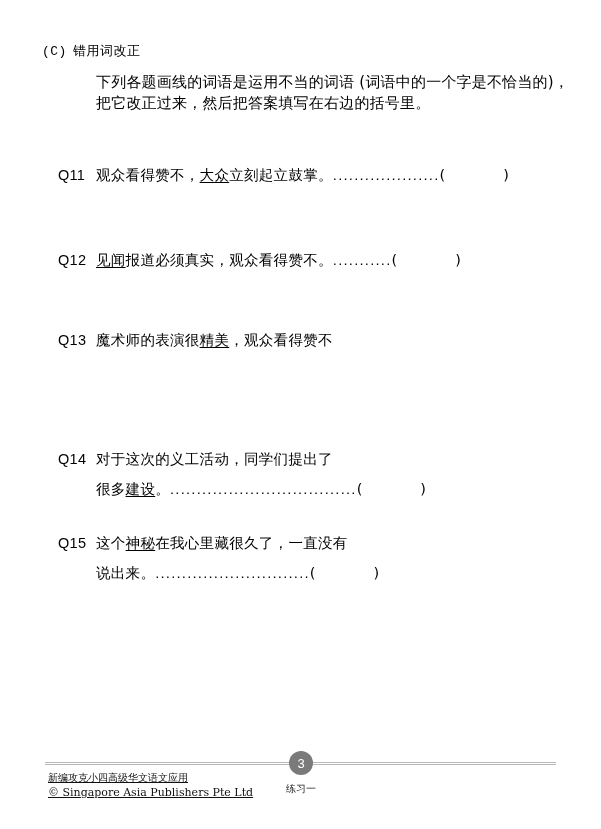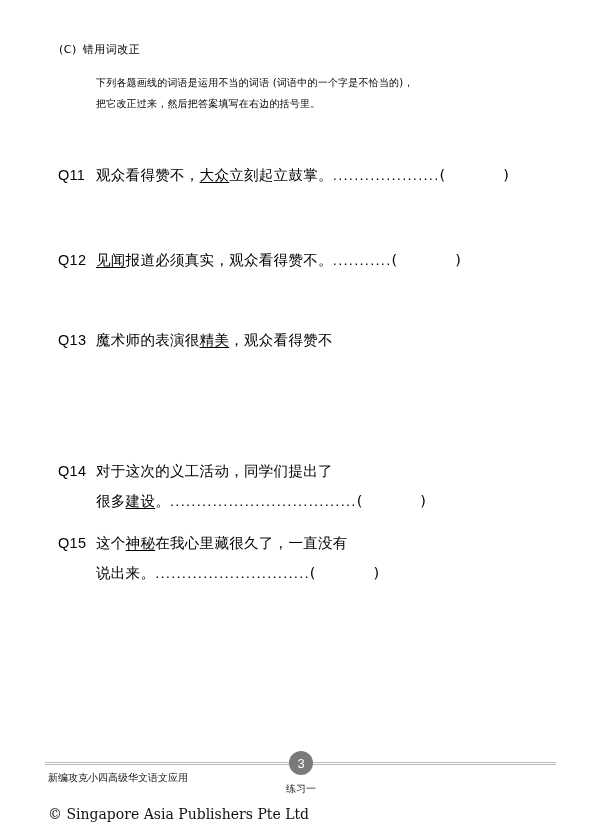--- a/index.html
+++ b/index.html
@@ -18,36 +18,37 @@
   .page {
     position: relative;
     width: 601px;
     height: 829px;
     box-sizing: border-box;
   }
 
   
   .section-head {
     position: absolute;
-    left: 59px;
+    left: 42px;
     top: 42px;
-    font-size: 11px;
+    font-size: 13px;
     letter-spacing: 0.5px;
+    font-family: Liberation Mono, monospace;
   }
   .section-head .label {
     margin-right: 6px;
   }
 
   
   .instructions {
     position: absolute;
     left: 96px;
     top: 72px;
     width: 440px;
-    font-size: 10px;
+    font-size: 15px;
     line-height: 21px;
     letter-spacing: 0.2px;
   }
   .instructions div {
     white-space: nowrap;
   }
 
   
   .q {
     position: absolute;
@@ -80,21 +81,21 @@
     letter-spacing: 0px;
   }
   .blank {
     display: inline-block;
     width: 58px;
   }
 
   #q11 { top: 160px; }
   #q12 { top: 245px; }
   #q13 { top: 325px; }
-  #q14 { top: 456px; }
+  #q14 { top: 444px; }
   #q15 { top: 528px; }
 
   
   .footer-rule {
     position: absolute;
     left: 45px;
     top: 762px;
     width: 511px;
     height: 4px;
     background: linear-gradient(to bottom, #b9b9b9 0 1px, #ffffff 1px 2px, #b9b9b9 2px 3px, #ffffff 3px 4px);
@@ -123,25 +124,25 @@
     font-size: 10px;
     color: #222;
   }
   .footer-left {
     position: absolute;
     left: 48px;
     top: 770px;
     font-size: 10px;
     line-height: 15px;
     color: #111;
+    text-decoration: underline;
   }
   .footer-left .copyright {
     font-family: "DejaVu Serif", serif;
-    font-size: 14px;
-    margin-top: 22px;
+    font-size: 11px;
   }
 </style>
 </head>
 <body>
 
 <div class="page">
 
   <div class="section-head">
     <span class="label">(C)</span><span>错用词改正</span>
   </div>

